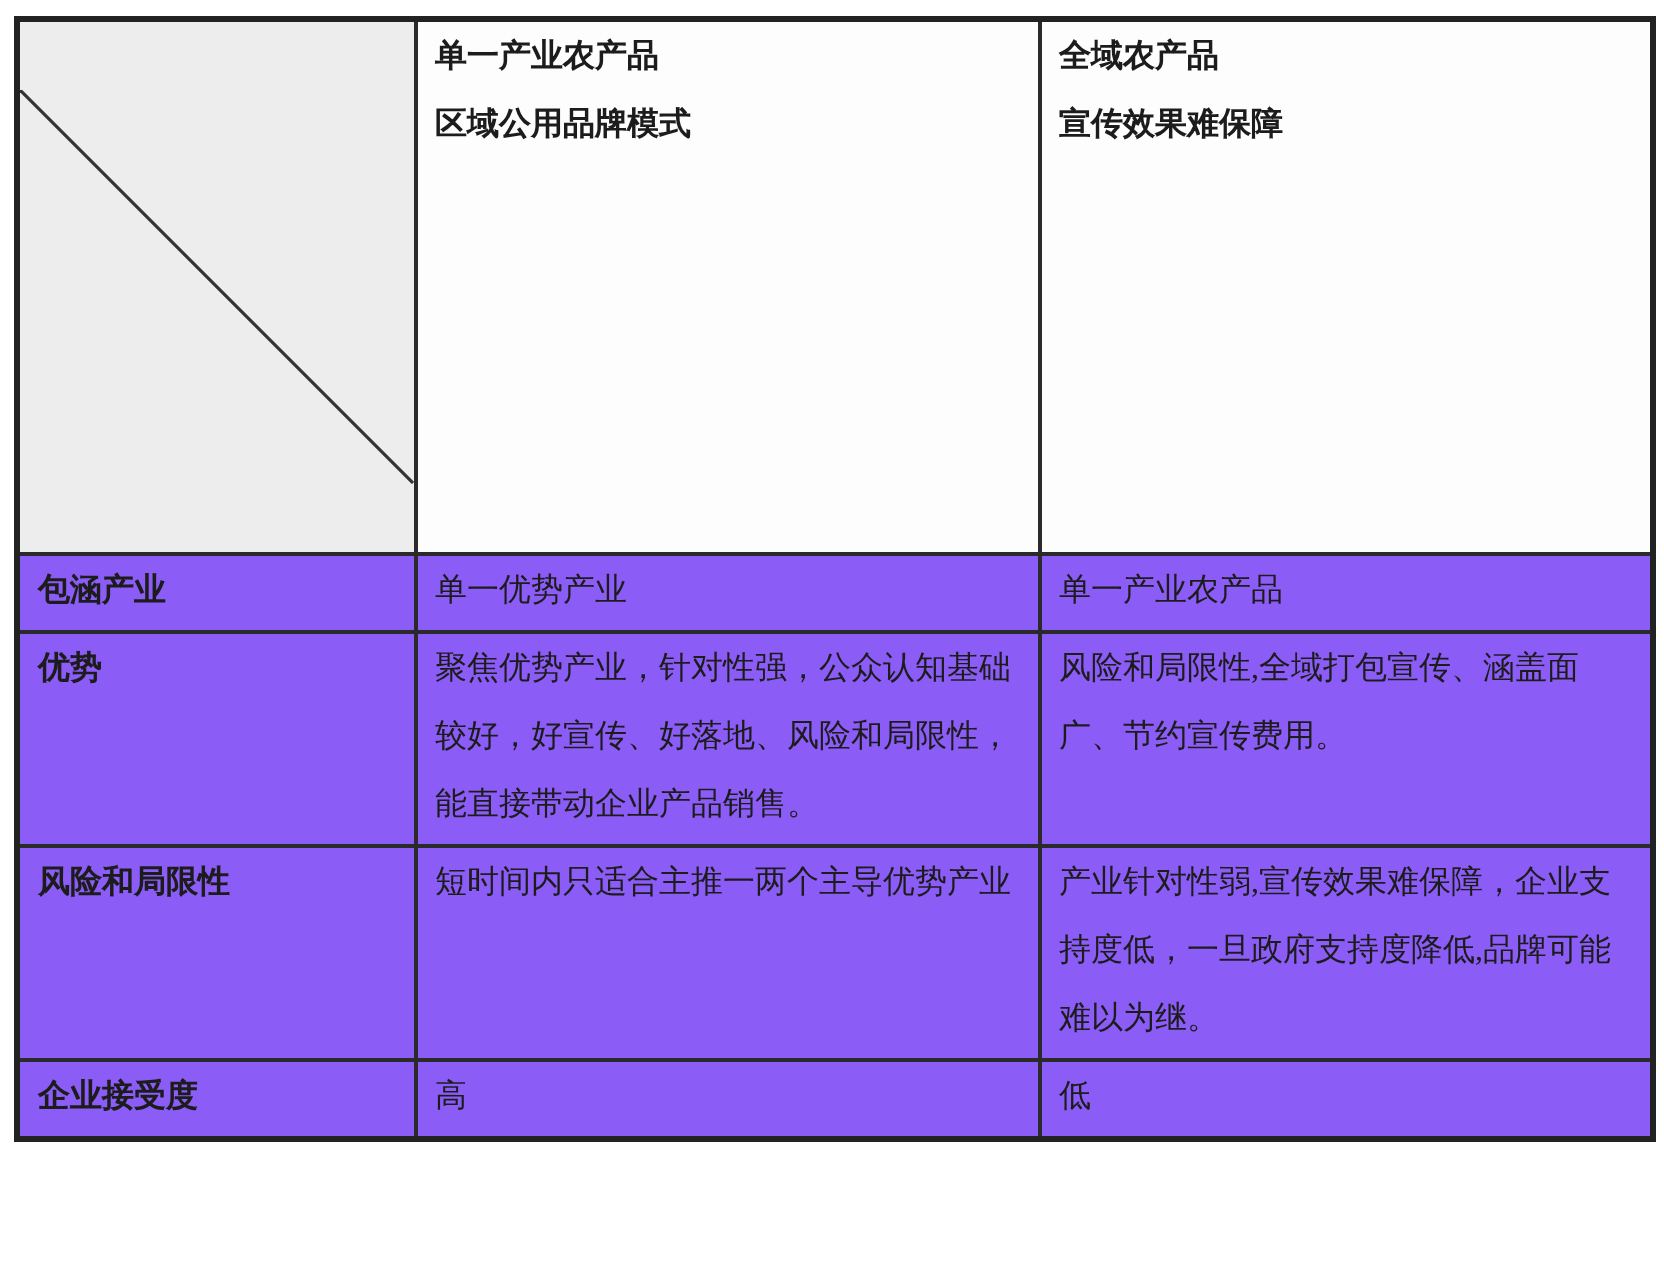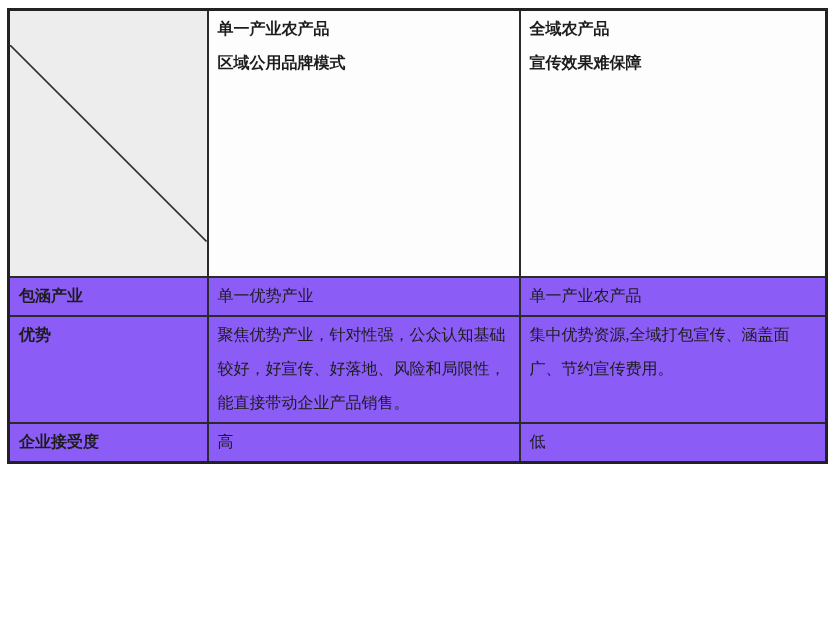--- a/index.html
+++ b/index.html
@@ -67,23 +67,28 @@
     <tbody id="table-body">
   <tr>
     <th class="row-label">包涵产业</th>
     <td>单一优势产业</td>
     <td>单一产业农产品</td>
   </tr>
 
   <tr>
     <th class="row-label">优势</th>
     <td>聚焦优势产业，针对性强，公众认知基础较好，好宣传、好落地、风险和局限性，能直接带动企业产品销售。</td>
-    <td>集中优势资源,全域打包宣传、涵盖面广、节约宣传费用。</td>
+    <td>风险和局限性,全域打包宣传、涵盖面广、节约宣传费用。</td>
   </tr>
 
+  <tr>
+    <th class="row-label">风险和局限性</th>
+    <td>短时间内只适合主推一两个主导优势产业</td>
+    <td>产业针对性弱,宣传效果难保障，企业支持度低，一旦政府支持度降低,品牌可能难以为继。</td>
+  </tr>
 
   <tr>
     <th class="row-label">企业接受度</th>
     <td>高</td>
     <td>低</td>
   </tr>
 
 </tbody>
   </table>
 

